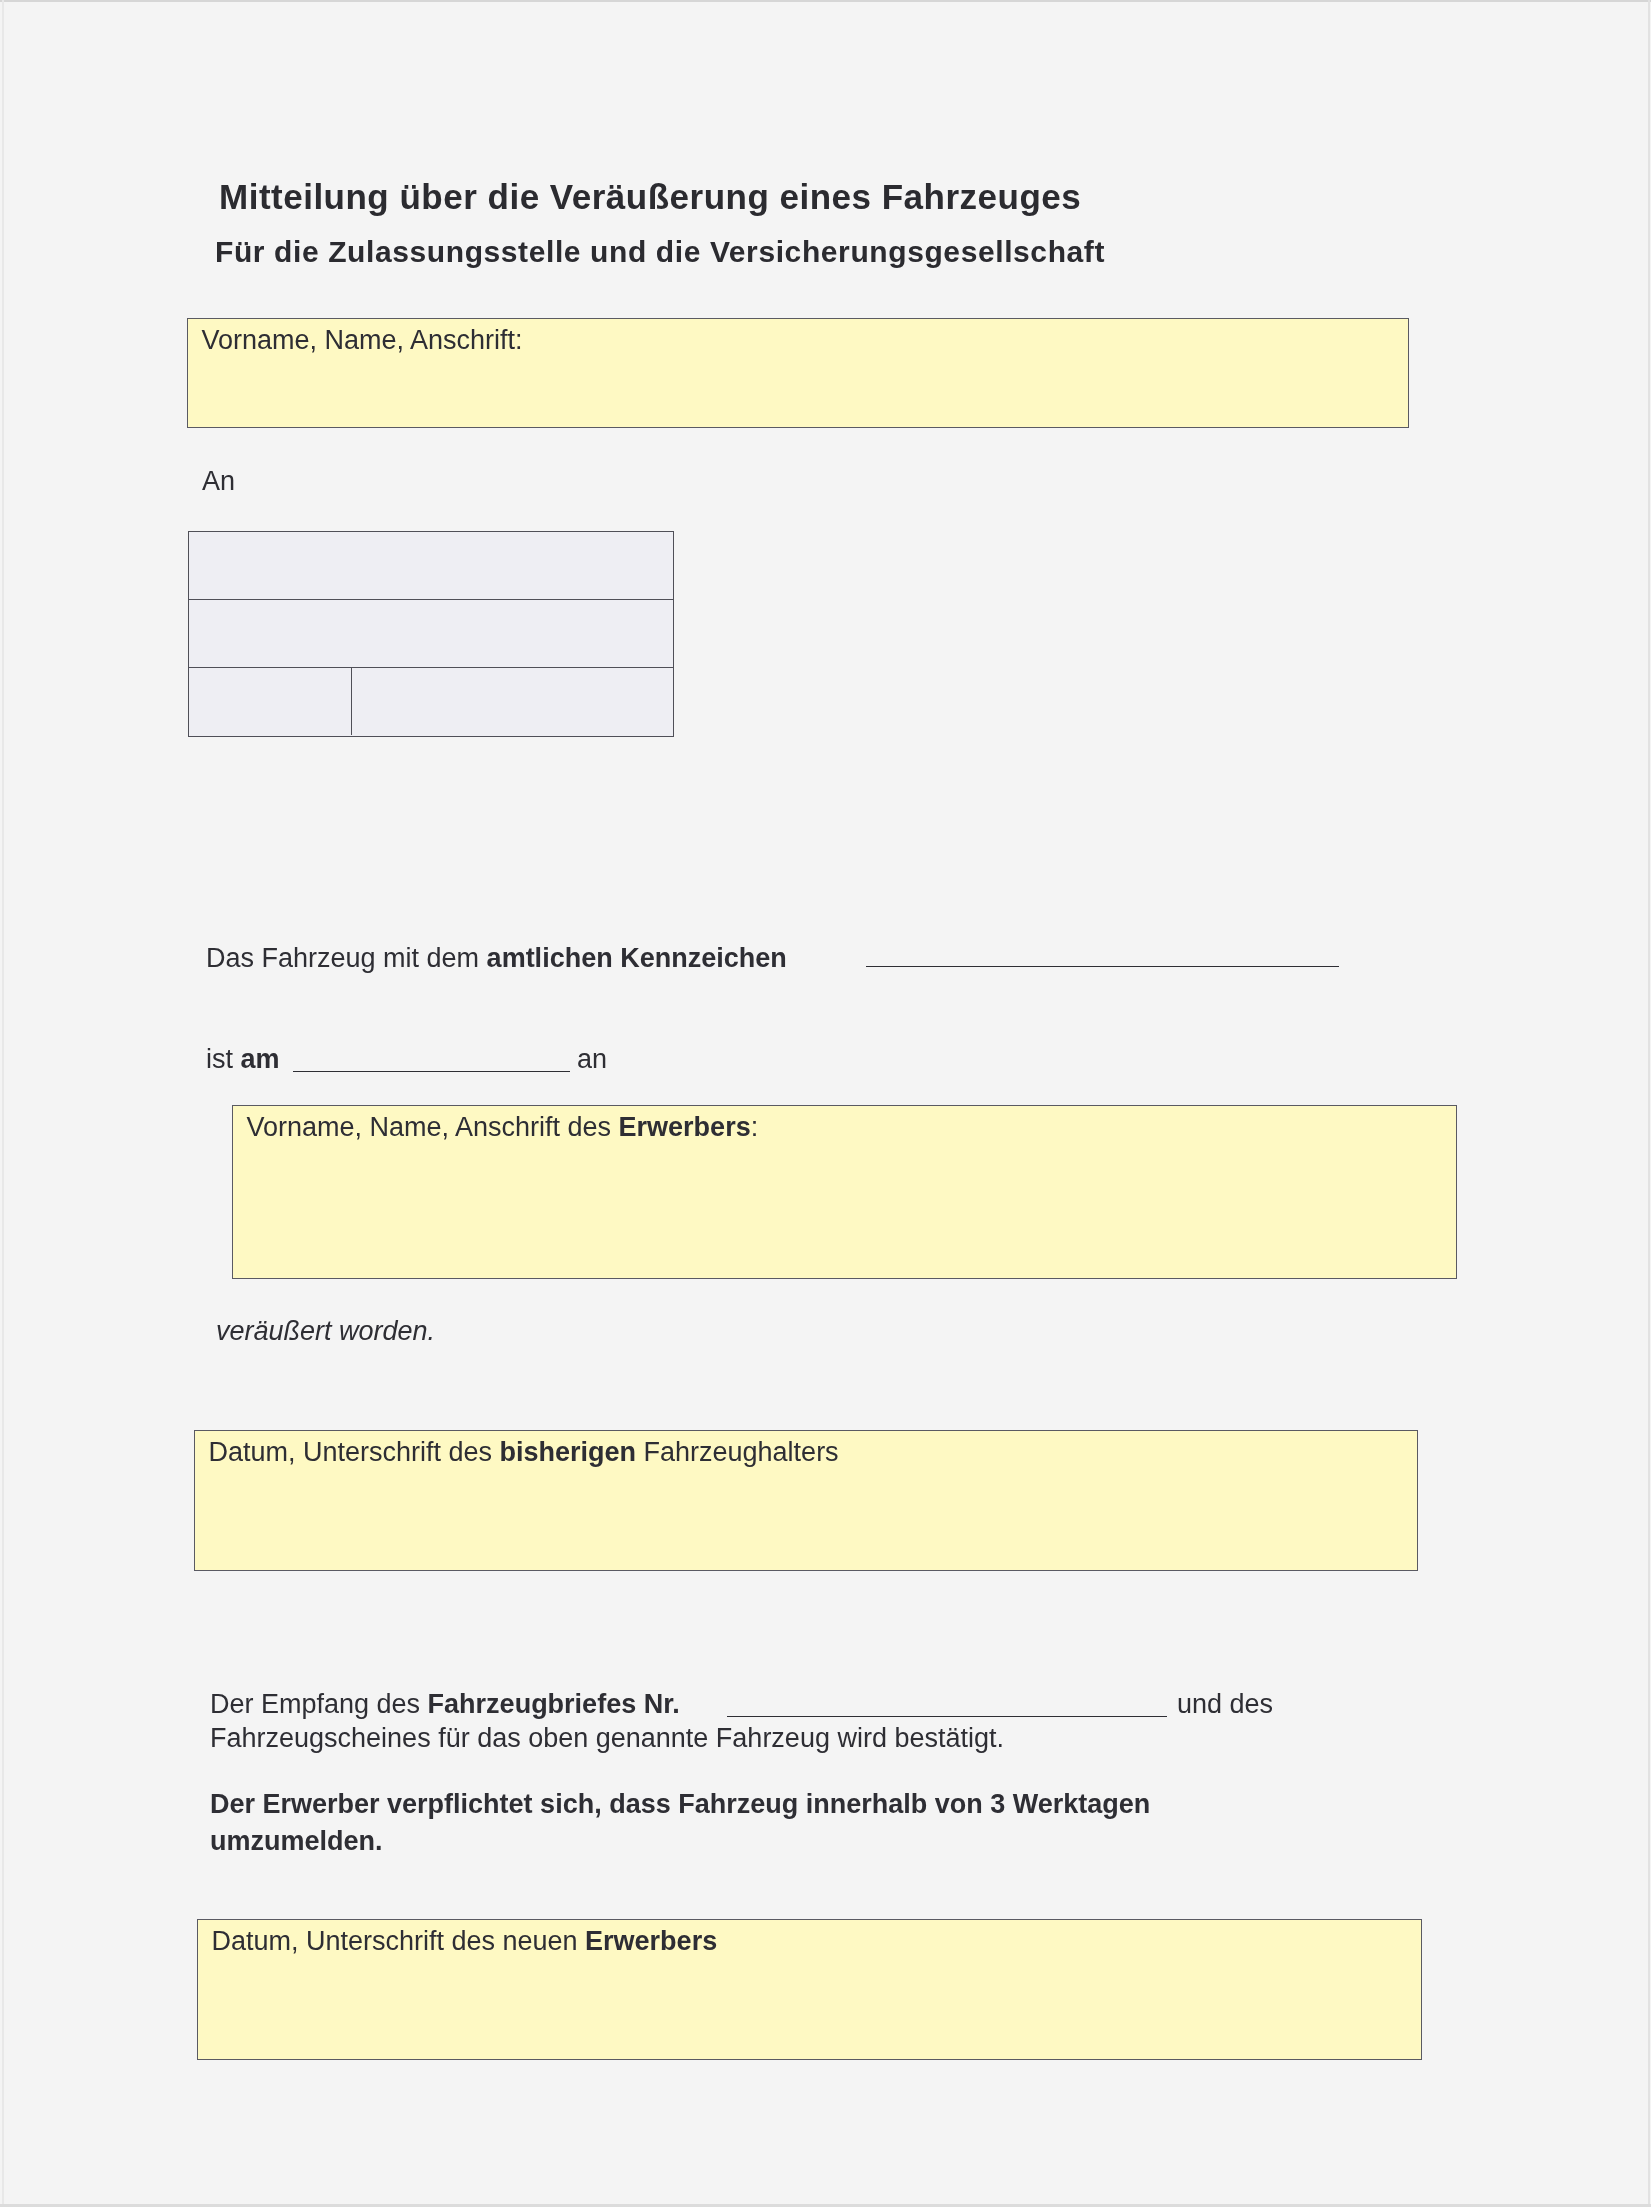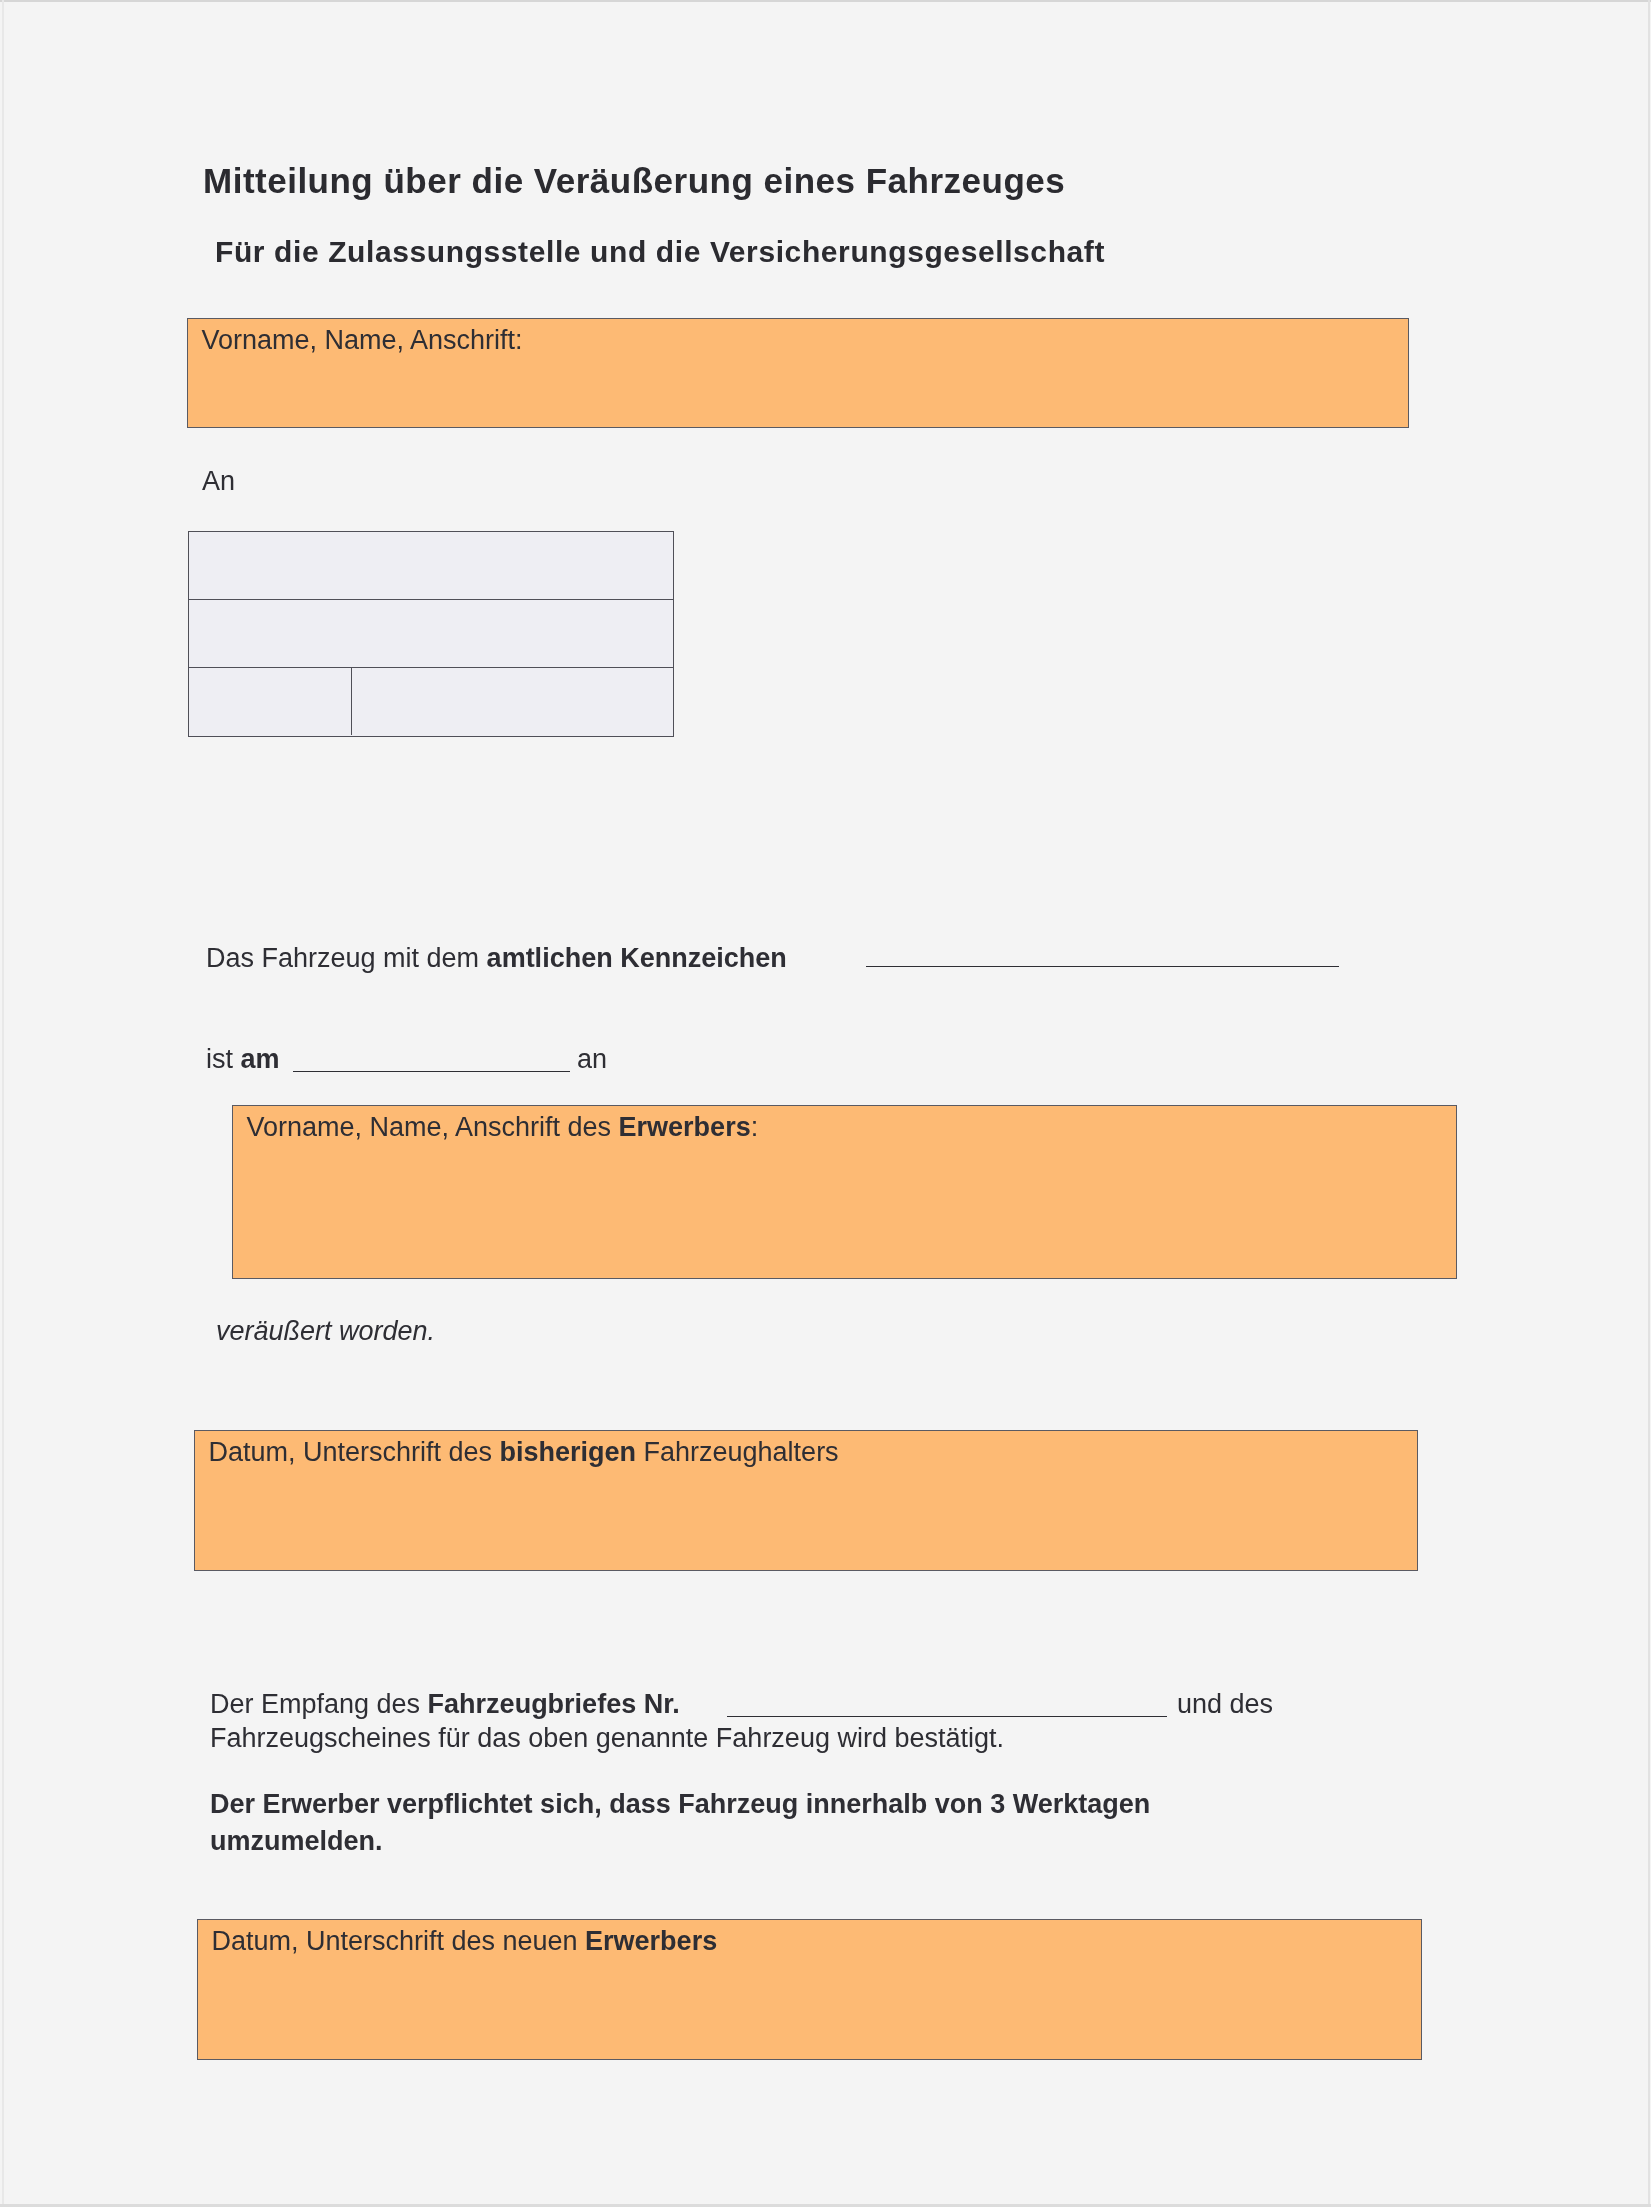--- a/index.html
+++ b/index.html
@@ -29,41 +29,41 @@
     }
 
     .title {
       position: absolute;
       left: 203px;
       top: 161px;
       font-size: 35px;
       font-weight: bold;
       letter-spacing: 0.5px;
       color: #2b2b30;
-      margin: 0;
+      margin: 16px;
       white-space: nowrap;
       text-align: center;
     }
     .subtitle {
       position: absolute;
       left: 203px;
       top: 223px;
       font-size: 30px;
       font-weight: bold;
       letter-spacing: 0.6px;
       color: #2b2b30;
       margin: 12px;
       white-space: nowrap;
     }
 
     .box {
       position: absolute;
       box-sizing: border-box;
       border: 1.9px solid #5a5a62;
-      background: #fdba74;
+      background: #fef9c3;
     }
     .box-label {
       position: absolute;
       left: 13.4px;
       top: 5.7px;
       font-size: 27px;
       color: #2e2e34;
       white-space: nowrap;
     }
     .box-label b { font-weight: bold; }

